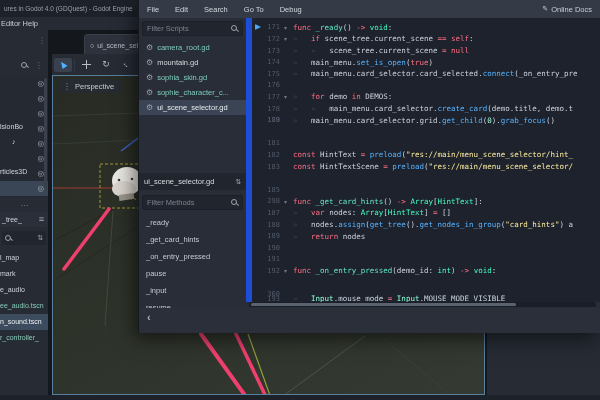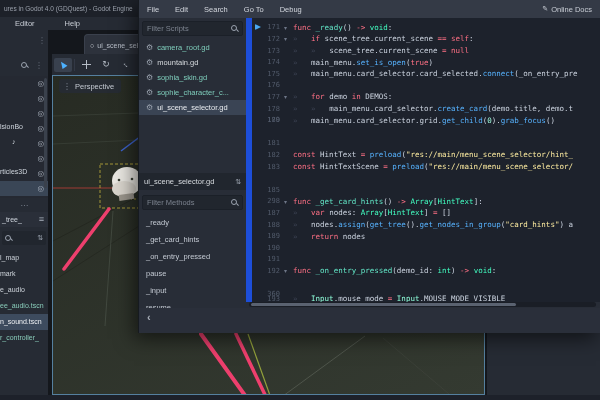--- a/index.html
+++ b/index.html
@@ -3,21 +3,21 @@
 <meta charset="utf-8">
 <style>
   html,body{margin:0;padding:0}
   body{width:600px;height:400px;position:relative;overflow:hidden;background:#14171c;
        font-family:"Liberation Sans",sans-serif;-webkit-font-smoothing:antialiased}
   .abs{position:absolute}
   
   #titlebar{left:0;top:0;width:600px;height:17px;background:#1d2129;color:#9aa0ab;font-size:6.5px;
             line-height:17px;padding-left:4px;box-sizing:border-box}
   #menurow{left:0;top:17px;width:600px;height:13px;background:#262b34;color:#c8cdd5;font-size:7.5px;display:flex;align-items:center}
-  #menurow .mi{padding:0 15px}
+  #menurow .mi{padding:0 1px}
   
   #dock{left:0;top:30px;width:48px;height:370px;background:#262b34}
   .dock-dots{position:absolute;color:#6d7480;font-size:8px}
   #tree-toolbar{position:absolute;left:0;top:27px;width:48px;height:16px;display:flex;align-items:center;justify-content:flex-end}
   #tree{position:absolute;left:0;top:46px;width:48px;height:122px;background:#252932;overflow:hidden}
   .trow{position:relative;height:15px;display:flex;align-items:center;justify-content:flex-end;color:#cfd5dd;font-size:7px}
   .trow .lbl{position:absolute;left:0;top:2px;white-space:nowrap}
   .trow.sel{background:#3a4656}
   .eye{font-size:7.5px;color:#a9b1bd;margin-right:4px;line-height:1}
   #tree-scroll{position:absolute;right:1px;top:48px;width:3px;height:110px;background:#3a414c;border-radius:2px}

